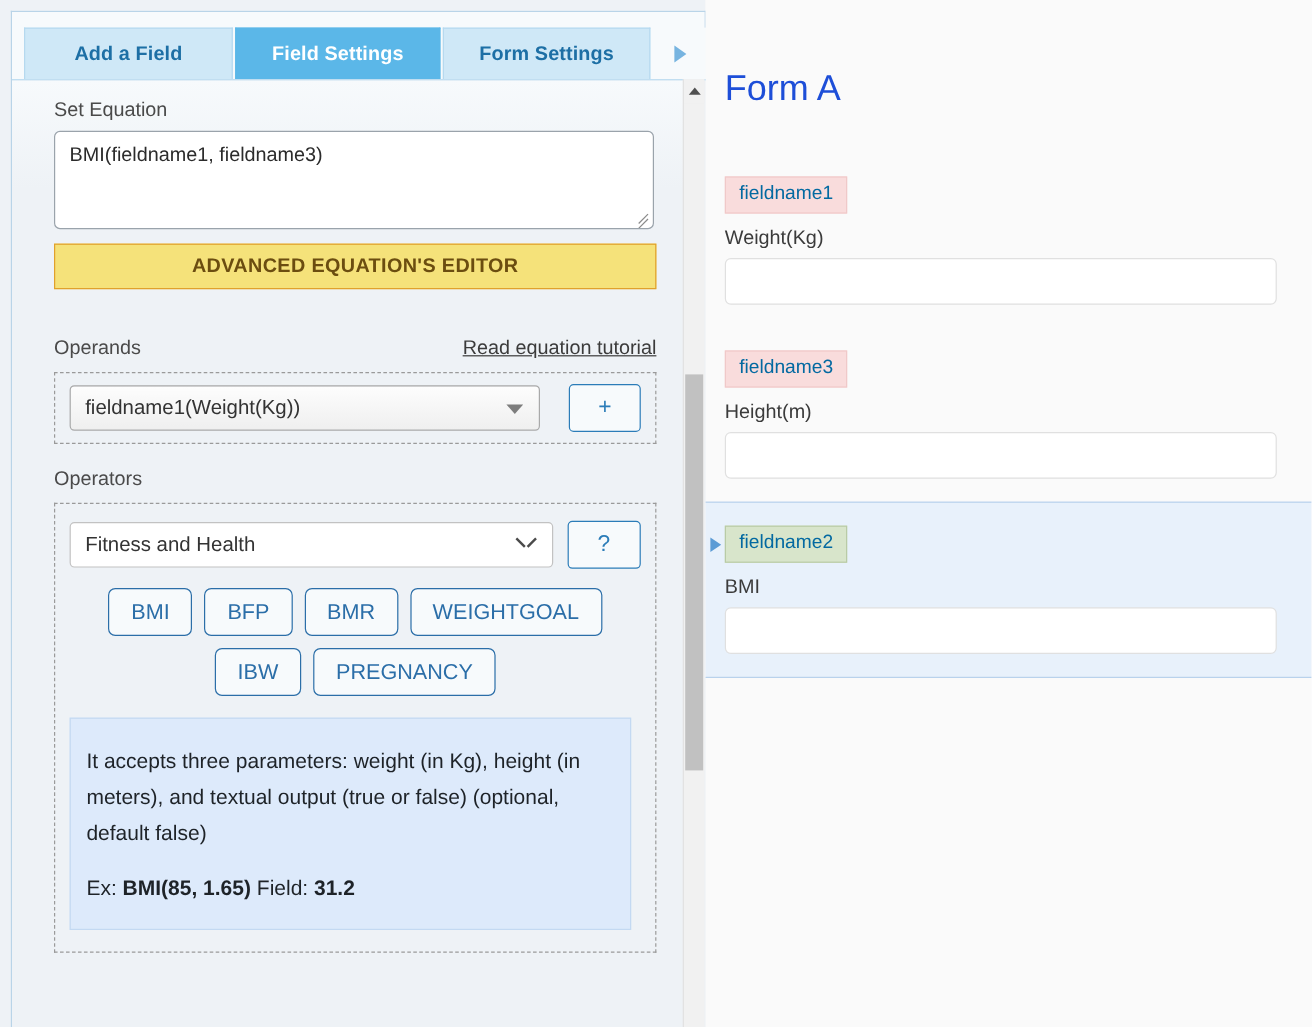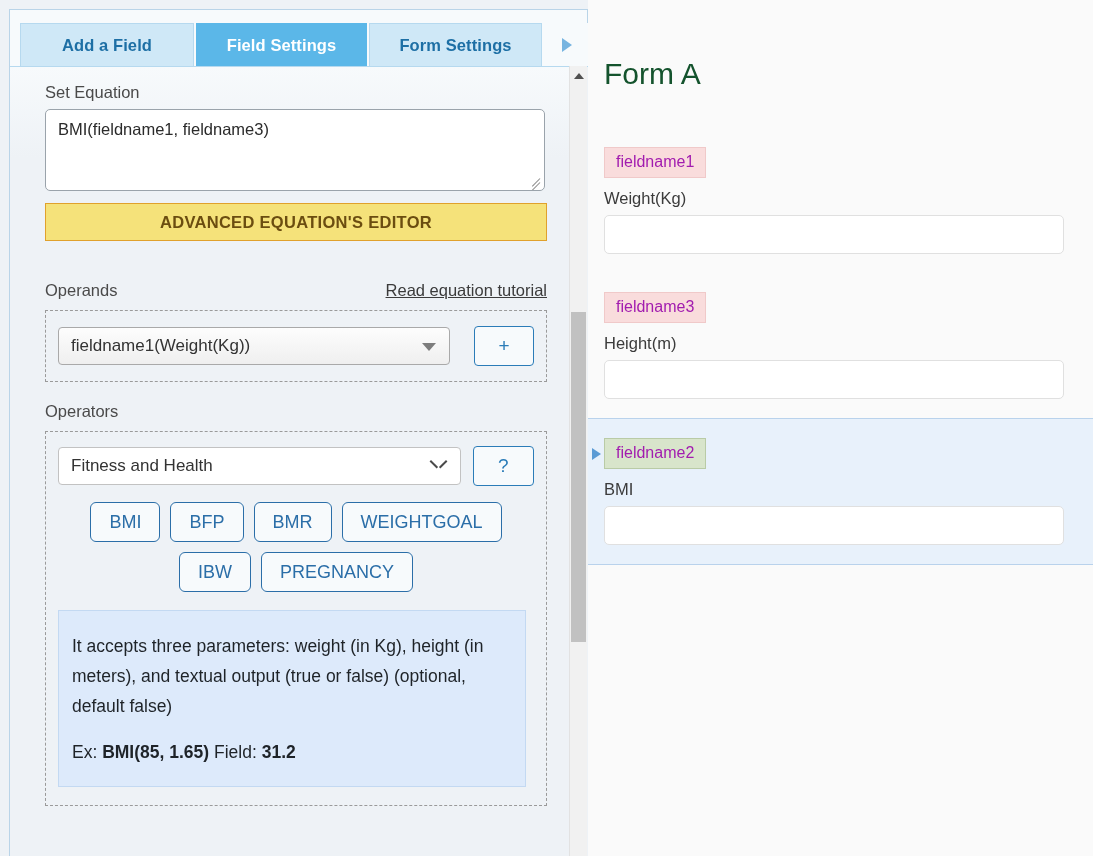--- a/index.html
+++ b/index.html
@@ -178,21 +178,21 @@
   .dashed-box {
     margin-top: 10px;
     width: 502px;
     box-sizing: border-box;
     border: 1px dashed #9a9a9a;
     padding: 11px 12px;
     display: flex;
     align-items: center;
     gap: 12px;
   }
-  #operands-box { height: 72px; gap: 24px; }
+  #operands-box { height: 60px; gap: 24px; }
   #operators-box {
     display: block;
     padding: 14px 12px 18px 12px;
   }
   .op-top-row {
     display: flex;
     align-items: center;
     gap: 12px;
   }
 
@@ -346,21 +346,21 @@
     width: 505px;
     height: 856px;
     background: #fafafa;
     box-sizing: border-box;
   }
   #form-title {
     position: absolute;
     left: 16px; top: 57px;
     font-size: 30px;
     font-weight: normal;
-    color: #14532d;
+    color: #1d4ed8;
     margin: 0;
   }
   #fields {
     position: absolute;
     left: 0; top: 128px;
     width: 505px;
   }
   .field-row {
     position: relative;
     box-sizing: border-box;
@@ -368,21 +368,21 @@
     background: transparent;
   }
   .field-row.selected {
     background: #e8f1fb;
     border-top: 1px solid #b9d2ec;
     border-bottom: 1px solid #b9d2ec;
   }
   .chip {
     display: inline-block;
     font-size: 16px;
-    color: #a21caf;
+    color: #0369a1;
     padding: 5px 11px 6px 11px;
     box-sizing: border-box;
   }
   .chip.pink {
     background: #f9dcdc;
     border: 1px solid #f0c9c9;
   }
   .chip.green {
     background: #d8e5cb;
     border: 1px solid #b9cba6;

